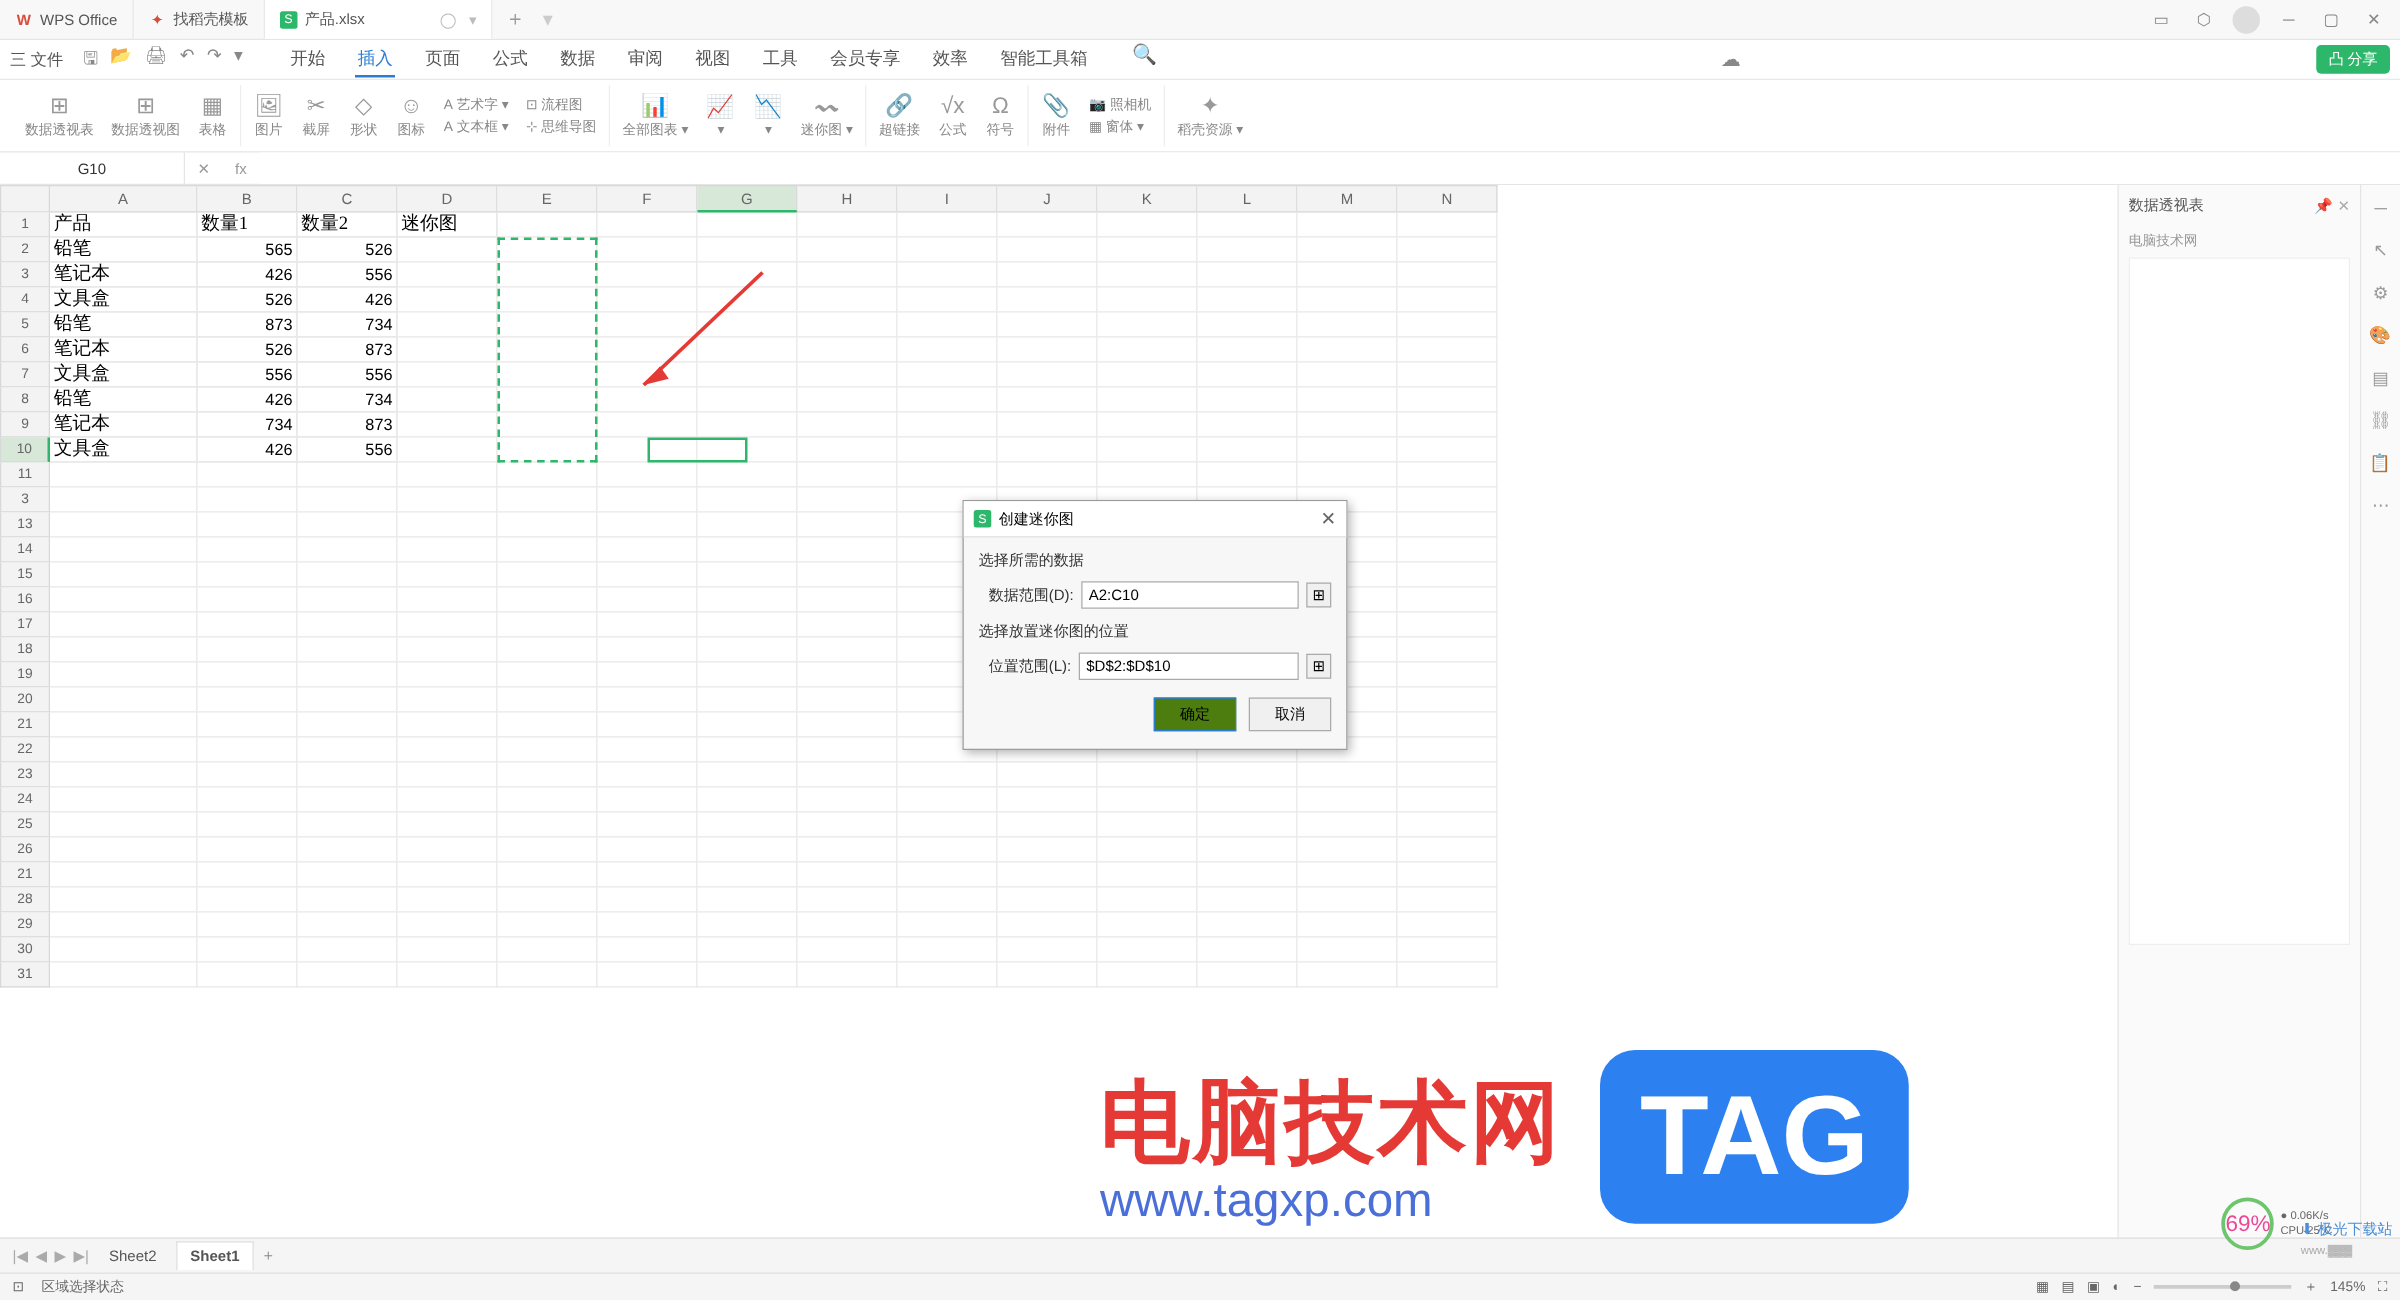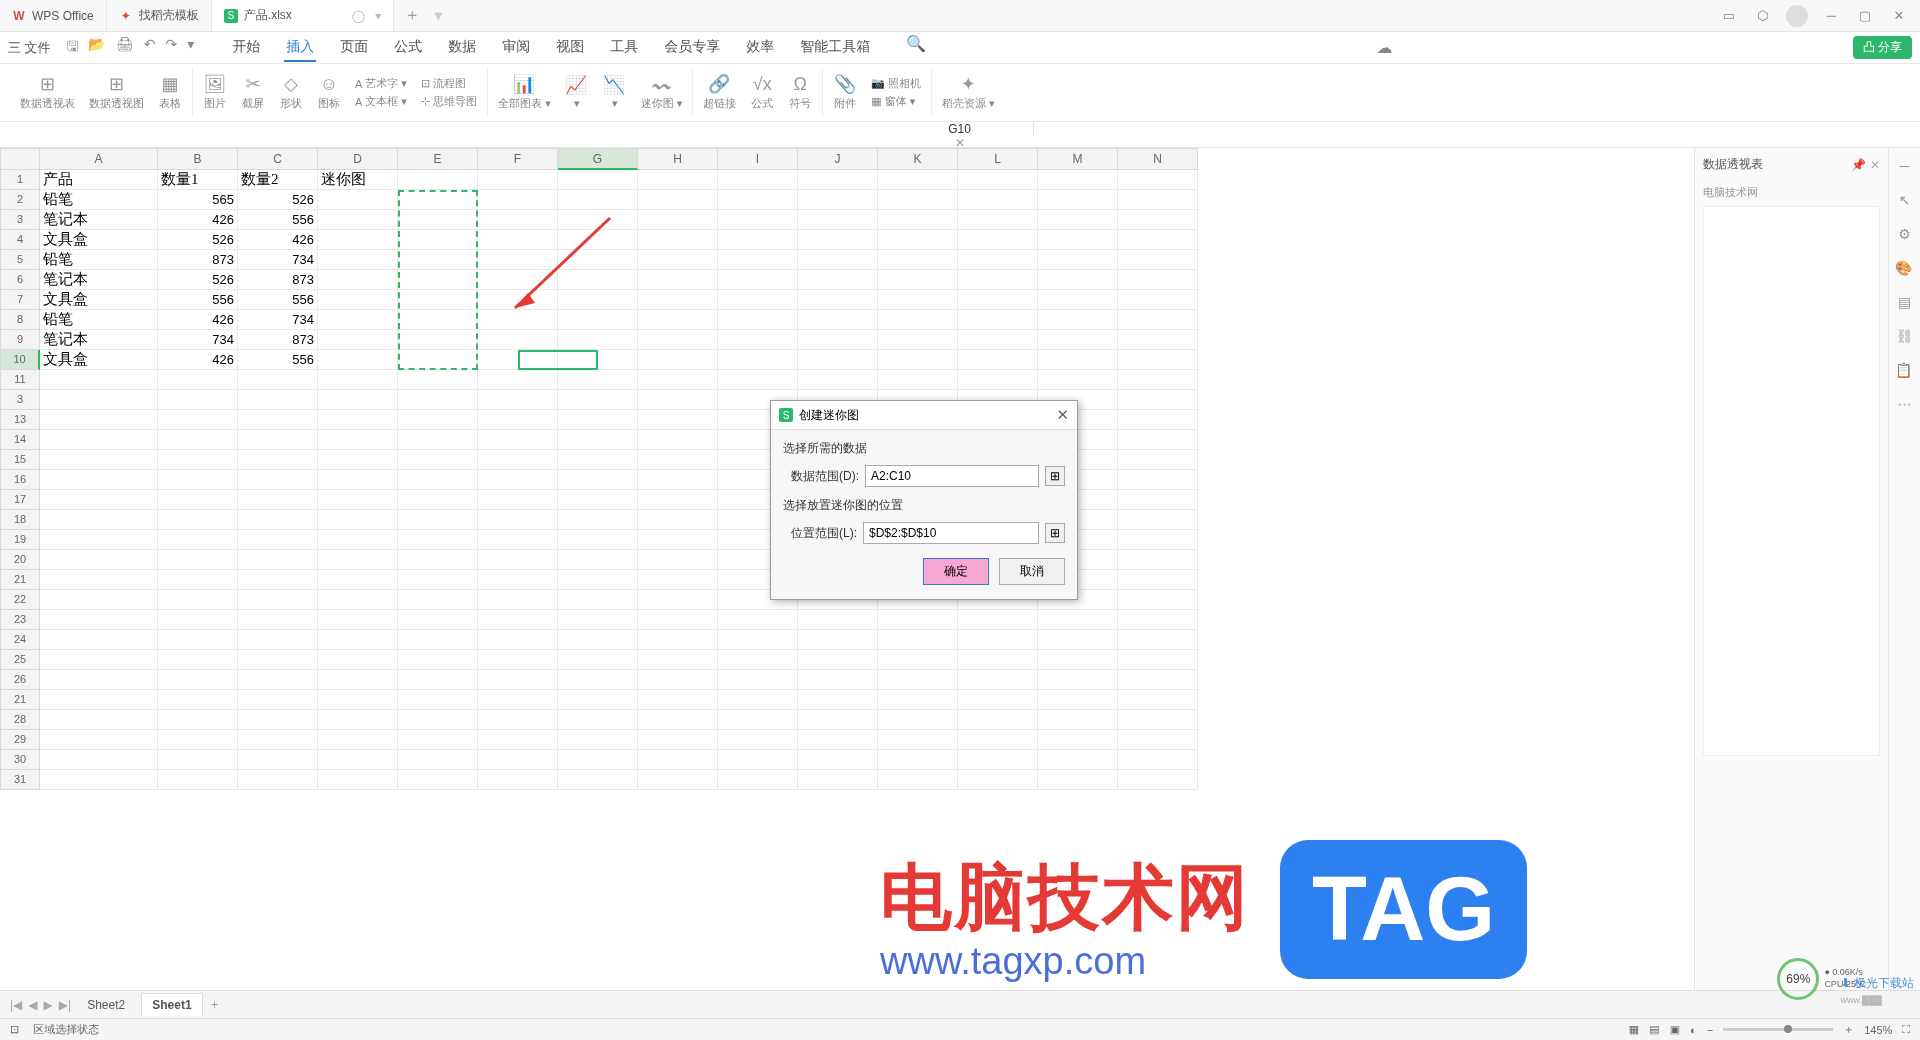--- a/index.html
+++ b/index.html
@@ -27,21 +27,21 @@
 
 
 .ribbon { height: 58px; display: flex; align-items: center; padding: 4px 10px; border-bottom: 1px solid #e5e5e5; background: #fff; }
 .ribbon-group { display: flex; align-items: center; gap: 14px; padding: 0 10px; border-right: 1px solid #eee; height: 100%; }
 .ribbon-item { display: flex; flex-direction: column; align-items: center; gap: 2px; font-size: 11px; color: #888; cursor: pointer; }
 .ribbon-item .ri-icon { width: 24px; height: 20px; display: flex; align-items: center; justify-content: center; font-size: 18px; color: #999; }
 .ribbon-sub { display: flex; flex-direction: column; gap: 3px; }
 .ribbon-sub span { font-size: 11px; color: #888; display: flex; align-items: center; gap: 3px; }
 
 
-.formula-bar { height: 26px; display: flex; align-items: center; border-bottom: 1px solid #e5e5e5; flex-direction: column; }
+.formula-bar { height: 26px; display: flex; align-items: center; border-bottom: 1px solid #e5e5e5; }
 .name-box { width: 148px; border-right: 1px solid #e5e5e5; height: 100%; display: flex; align-items: center; justify-content: center; font-size: 12px; color: #333; }
 .fx { padding: 0 10px; color: #999; font-size: 12px; }
 .formula-input { flex: 1; height: 100%; border: none; outline: none; font-size: 12px; padding: 0 6px; }
 
 
 .sheet-wrap { display: flex; height: calc(100% - 180px); position: relative; }
 .grid { flex: 1; overflow: hidden; position: relative; }
 .select-all { width: 40px; height: 22px; background: #f3f3f3; border: 1px solid #d8d8d8; position: absolute; top: 0; left: 0; }
 .col-headers { display: flex; position: absolute; top: 0; left: 40px; height: 22px; }
 .col-header { width: 80px; background: #f3f3f3; border: 1px solid #d8d8d8; border-left: none; text-align: center; font-size: 12px; color: #666; line-height: 20px; }
@@ -74,21 +74,21 @@
 .dialog-close { margin-left: auto; font-size: 15px; color: #666; cursor: pointer; }
 .dialog-body { padding: 10px 12px; }
 .dialog-section { margin-bottom: 10px; }
 .dialog-label { color: #333; margin-bottom: 8px; }
 .dialog-row { display: flex; align-items: center; gap: 6px; margin-bottom: 8px; padding-left: 8px; }
 .dialog-row label { color: #333; }
 .dialog-input { flex: 1; border: 1px solid #aaa; padding: 3px 5px; font-size: 12px; background: #fff; }
 .range-btn { width: 20px; height: 20px; border: 1px solid #aaa; background: #f0f0f0; display: flex; align-items: center; justify-content: center; cursor: pointer; }
 .dialog-buttons { display: flex; justify-content: flex-end; gap: 10px; padding: 4px 0; }
 .dialog-btn { padding: 4px 20px; border: 1px solid #aaa; background: #f0f0f0; font-size: 12px; cursor: pointer; }
-.dialog-btn.primary { border: 1px solid #2b7cd3; background: #f9a8d4; }
+.dialog-btn.primary { border: 1px solid #2b7cd3; background: #4d7c0f; }
 
 
 .sheet-tabs { position: absolute; bottom: 22px; left: 0; width: 100%; height: 28px; background: #f5f5f5; border-top: 1px solid #ddd; display: flex; align-items: center; padding: 0 10px; gap: 6px; font-size: 12px; color: #555; }
 .sheet-nav { display: flex; gap: 6px; color: #aaa; }
 .sheet-tab { padding: 4px 10px; cursor: pointer; }
 .sheet-tab.active { background: #fff; border: 1px solid #ddd; border-bottom: none; font-weight: bold; }
 
 
 .status-bar { position: absolute; bottom: 0; left: 0; width: 100%; height: 22px; background: #f5f5f5; border-top: 1px solid #ddd; display: flex; align-items: center; padding: 0 10px; font-size: 11px; color: #666; gap: 14px; }
 .status-right { margin-left: auto; display: flex; align-items: center; gap: 10px; }
@@ -96,21 +96,21 @@
 .zoom-slider::after { content: ""; width: 8px; height: 8px; background: #888; border-radius: 50%; position: absolute; top: -3px; left: 55%; }
 
 
 .arrow { position: absolute; pointer-events: none; }
 
 
 .wm-text { position: absolute; font-size: 72px; font-weight: bold; color: #e53935; letter-spacing: 2px; }
 .wm-url { position: absolute; font-size: 38px; color: #4a6fd8; }
 .wm-tag { position: absolute; background: #2d80f0; color: #fff; font-size: 90px; font-weight: bold; border-radius: 28px; padding: 18px 32px; }
 .perf-badge { position: absolute; right: 54px; bottom: 40px; display: flex; align-items: center; gap: 5px; }
-.perf-circle { width: 42px; height: 42px; border: 3px solid #6ec56e; border-radius: 50%; display: flex; align-items: center; justify-content: center; font-size: 12px; color: #404040; text-align: right; }
+.perf-circle { width: 42px; height: 42px; border: 3px solid #6ec56e; border-radius: 50%; display: flex; align-items: center; justify-content: center; font-size: 18px; color: #ec4899; text-align: right; }
 .perf-stats { font-size: 9px; color: #666; line-height: 1.3; }
 .dl-badge { position: absolute; right: 6px; bottom: 34px; font-size: 12px; color: #4a8fd8; }
 </style>
 </head>
 <body>
 
 <div class="titlebar">
   <div class="tab">
     <span class="icon" style="color:#d94b3a;font-weight:bold;">W</span>
     <span>WPS Office</span>

